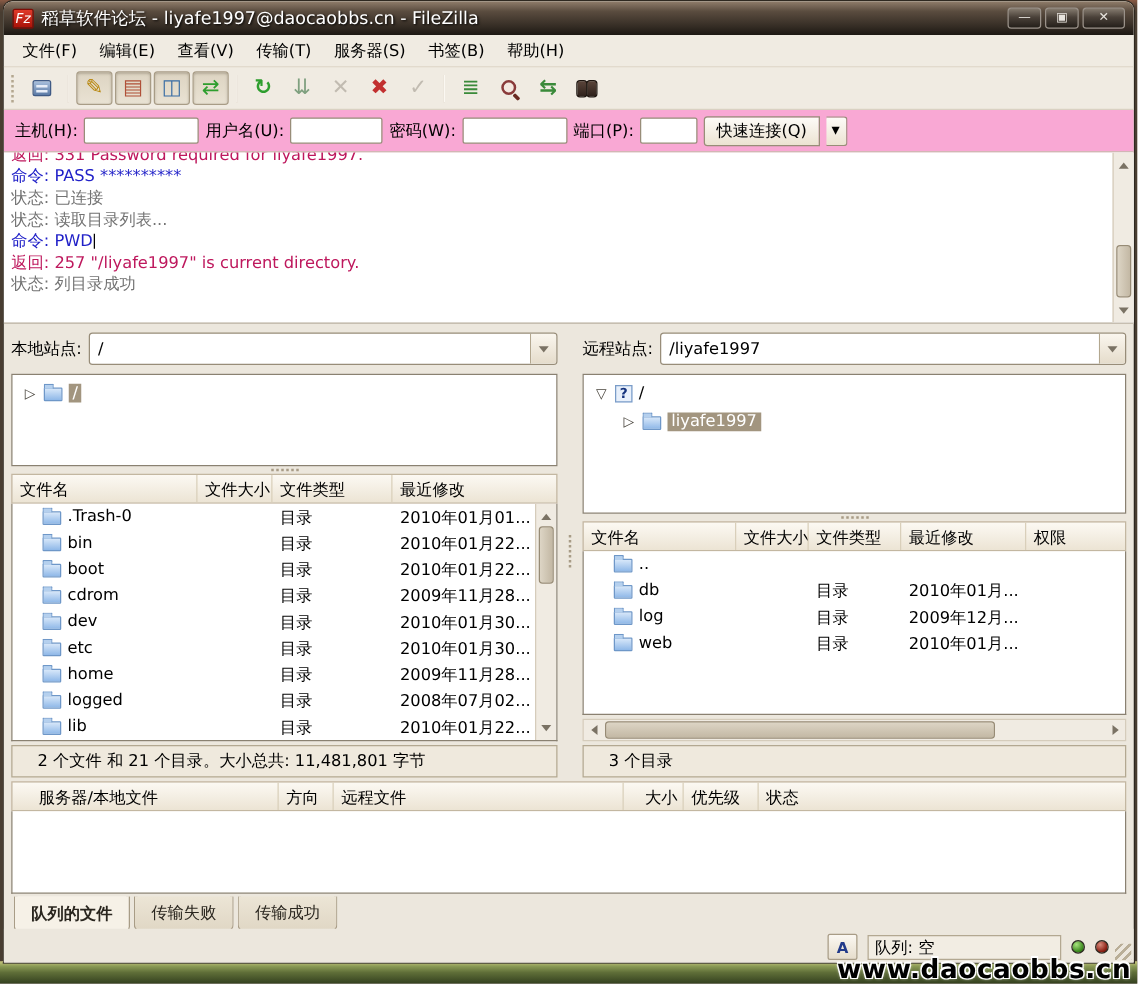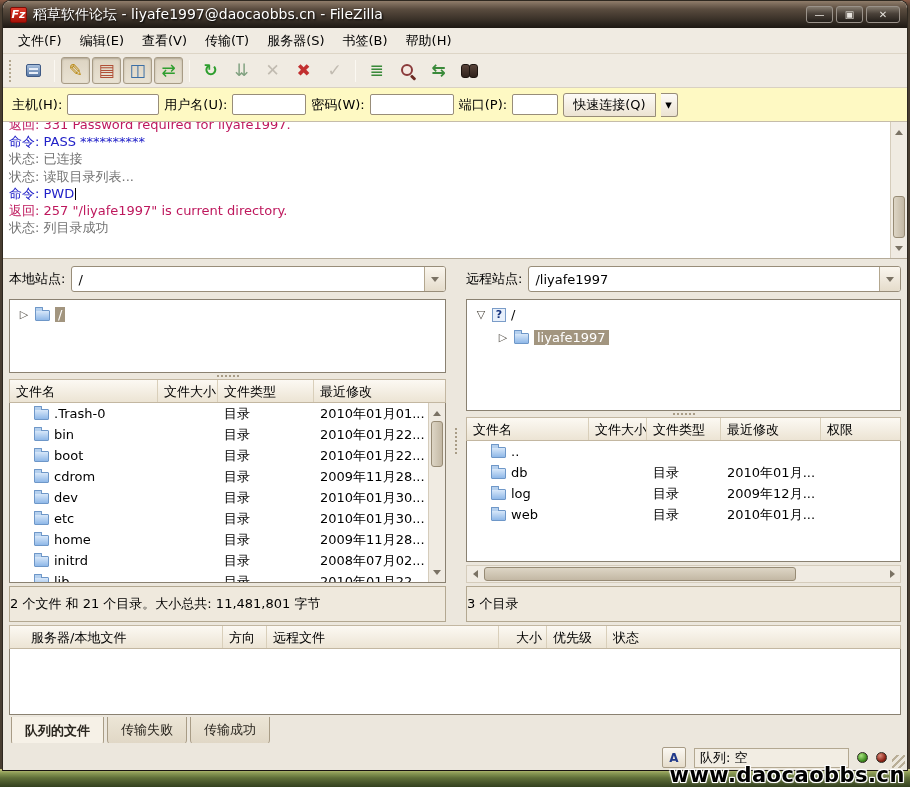--- a/index.html
+++ b/index.html
@@ -11,21 +11,21 @@
 
   
   .window { position:absolute; left:2px; top:0; width:906px; height:771px;
     background:#ece7dd; border:1px solid #2e2820; border-bottom-color:#171310;
     border-radius:8px 8px 0 0; display:flex; flex-direction:column; overflow:hidden; }
 
   .titlebar { height:27px; flex:none; display:flex; align-items:center; gap:6px; padding:0 7px;
     background:linear-gradient(180deg,#907d6b 0,#5a4c3f 30%,#342c24 75%,#1d1813 100%);
     color:#fff; border-radius:7px 7px 0 0; }
   .fz-logo { width:17px; height:16px; background:linear-gradient(180deg,#e03a2a,#a81208);
-    border:1px solid #7e0d06; border-radius:2px; color:#fff; font-weight:bold; font-style:italic;
+    border:1px solid #7e0d06; border-radius:2px; color:#fff; font-weight:normal; font-style:italic;
     font-size:11px; line-height:14px; text-align:center; flex:none; }
   .title-text { flex:1; font-size:14px; text-shadow:1px 1px 2px #000; white-space:nowrap; overflow:hidden; }
   .winbtns { display:flex; gap:3px; }
   .winbtn { width:27px; height:17px; border:1px solid #9a928a; border-radius:3px; color:#e8e4de;
     background:linear-gradient(180deg,#847a6e 0,#4a4139 45%,#241f1a 100%);
     font-size:10px; line-height:15px; text-align:center; cursor:default; }
   .winbtn.close { width:34px; }
 
   .menubar { height:26px; flex:none; display:flex; align-items:center; padding:0 6px;
     background:#f0ebe2; border-bottom:1px solid #ddd5c6; font-size:13px; }
@@ -49,21 +49,21 @@
   .ico-magnifier::before { content:""; position:absolute; left:1px; top:1px; width:8px; height:8px;
     border:2px solid #8a3a3a; border-radius:50%; background:#f4e8e0; }
   .ico-magnifier::after { content:""; position:absolute; left:11px; top:11px; width:6px; height:3px;
     background:#6a2a22; transform:rotate(45deg); transform-origin:left center; border-radius:1px; }
   .ico-binoculars { position:relative; width:17px; height:13px; }
   .ico-binoculars::before, .ico-binoculars::after { content:""; position:absolute; top:0; width:7px; height:12px;
     background:linear-gradient(180deg,#5a443a,#2e211b); border:1px solid #1d140f; border-radius:3px; }
   .ico-binoculars::before { left:0; } .ico-binoculars::after { right:0; }
 
   .quickbar { height:34px; flex:none; display:flex; align-items:center; gap:5px; padding:0 9px;
-    background:#fef9c3; border-bottom:1px solid #c5bcaa; font-size:13px; }
+    background:#f9a8d4; border-bottom:1px solid #c5bcaa; font-size:13px; }
   .qlabel { white-space:nowrap; }
   .qinput { height:21px; border:1px solid #988d79; border-radius:2px; background:#fff; padding:0 4px;
     font-size:13px; font-family:inherit; }
   .qc-btn { height:24px; padding:0 9px; font-size:13px; font-family:inherit; white-space:nowrap;
     background:linear-gradient(180deg,#fdfbf7,#ece3d2); border:1px solid #988d79; border-radius:3px 0 0 3px; }
   .qc-dd { width:17px; height:24px; display:flex; align-items:center; justify-content:center;
     background:linear-gradient(180deg,#fdfbf7,#ece3d2); border:1px solid #988d79; border-left:none;
     border-radius:0 3px 3px 0; }
 
   
@@ -135,22 +135,22 @@
   .rc-type { width:74px; padding-left:6px; } .rc-mod { width:100px; padding-left:6px; }
   .rc-perm { flex:1; padding-left:6px; }
 
   .hscrollbar { flex:none; height:18px; margin:3px 6px 0; background:#f0ebe2; border:1px solid #d5ccbb;
     position:relative; }
   .hs-btn { position:absolute; top:0; bottom:0; width:16px; display:flex; align-items:center; justify-content:center; }
   .hs-btn.left { left:0; } .hs-btn.right { right:0; }
   .hs-thumb { position:absolute; top:1px; bottom:1px; left:17px; width:72%;
     border:1px solid #978b75; border-radius:3px; background:linear-gradient(180deg,#ddd5c5,#c3b8a4); }
 
-  .paneStatus { flex:none; height:36px; margin:3px 6px 1px; border:1px solid #b3a891; background:#efe9dd;
-    font-size:13px; display:flex; align-items:center; padding:0 0; white-space:nowrap; overflow:hidden; }
+  .paneStatus { flex:none; height:26px; margin:3px 6px 1px; border:1px solid #b3a891; background:#efe9dd;
+    font-size:13px; display:flex; align-items:center; padding:0 20px; white-space:nowrap; overflow:hidden; }
 
   
   .queue { height:120px; flex:none; display:flex; flex-direction:column; padding:2px 6px 0; }
   .qheader { flex:none; height:24px; display:flex; font-size:13px;
     background:linear-gradient(180deg,#fcf9f3,#ece4d4); border:1px solid #c3b7a1;padding-left:15px; }
   .qc0{width:198px;} .qc1{width:44px;} .qc2{width:232px;} .qc3{width:48px; text-align:right; padding-right:4px;}
   .qc4{width:60px;} .qc5{flex:1;}
   .qlist { flex:1; background:#fff; border:1px solid #8a8171; border-top:none; }
   .qtabs { flex:none; height:28px; display:flex; gap:3px; padding:2px 2px 0; align-items:flex-start; }
   .qtab { padding:4px 13px 5px; font-size:13px; background:linear-gradient(180deg,#ece5d6,#e0d7c5);
@@ -372,21 +372,21 @@
                 <span class="fold"></span>
                 <span>home</span>
               </span>
             <span class="cell lc-size"></span>
             <span class="cell lc-type">目录</span>
             <span class="cell lc-mod">2009年11月28...</span>
           </div>
           <div class="frow">
             <span class="cell name lc-name">
                 <span class="fold"></span>
-                <span>initrd</span>
+                <span>logged</span>
               </span>
             <span class="cell lc-size"></span>
             <span class="cell lc-type">目录</span>
             <span class="cell lc-mod">2008年07月02...</span>
           </div>
           <div class="frow">
             <span class="cell name lc-name">
                 <span class="fold"></span>
                 <span>lib</span>
               </span>

